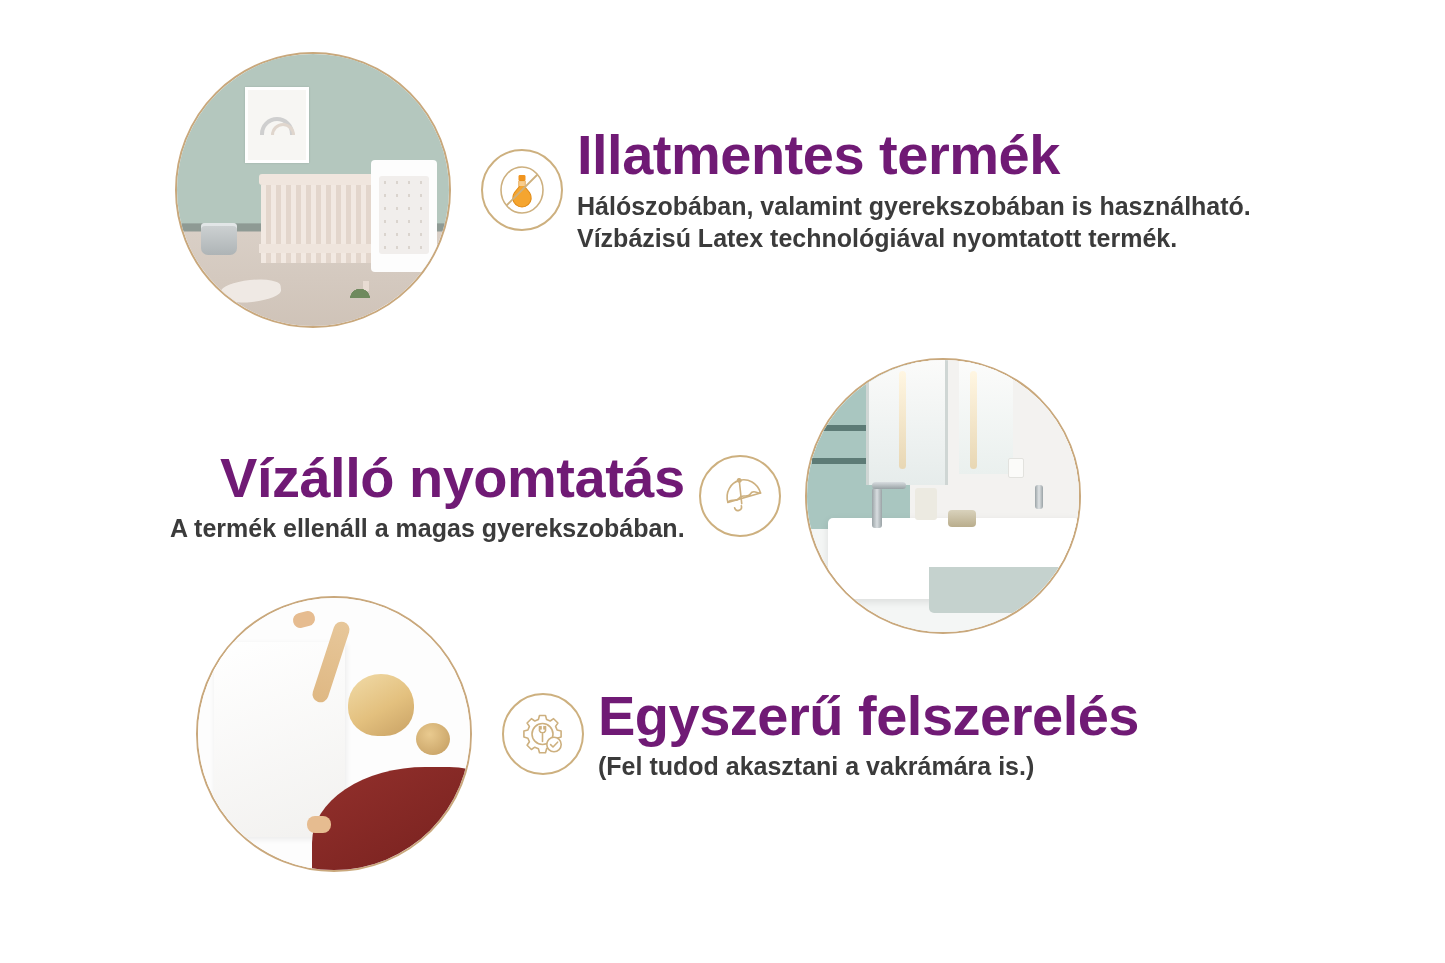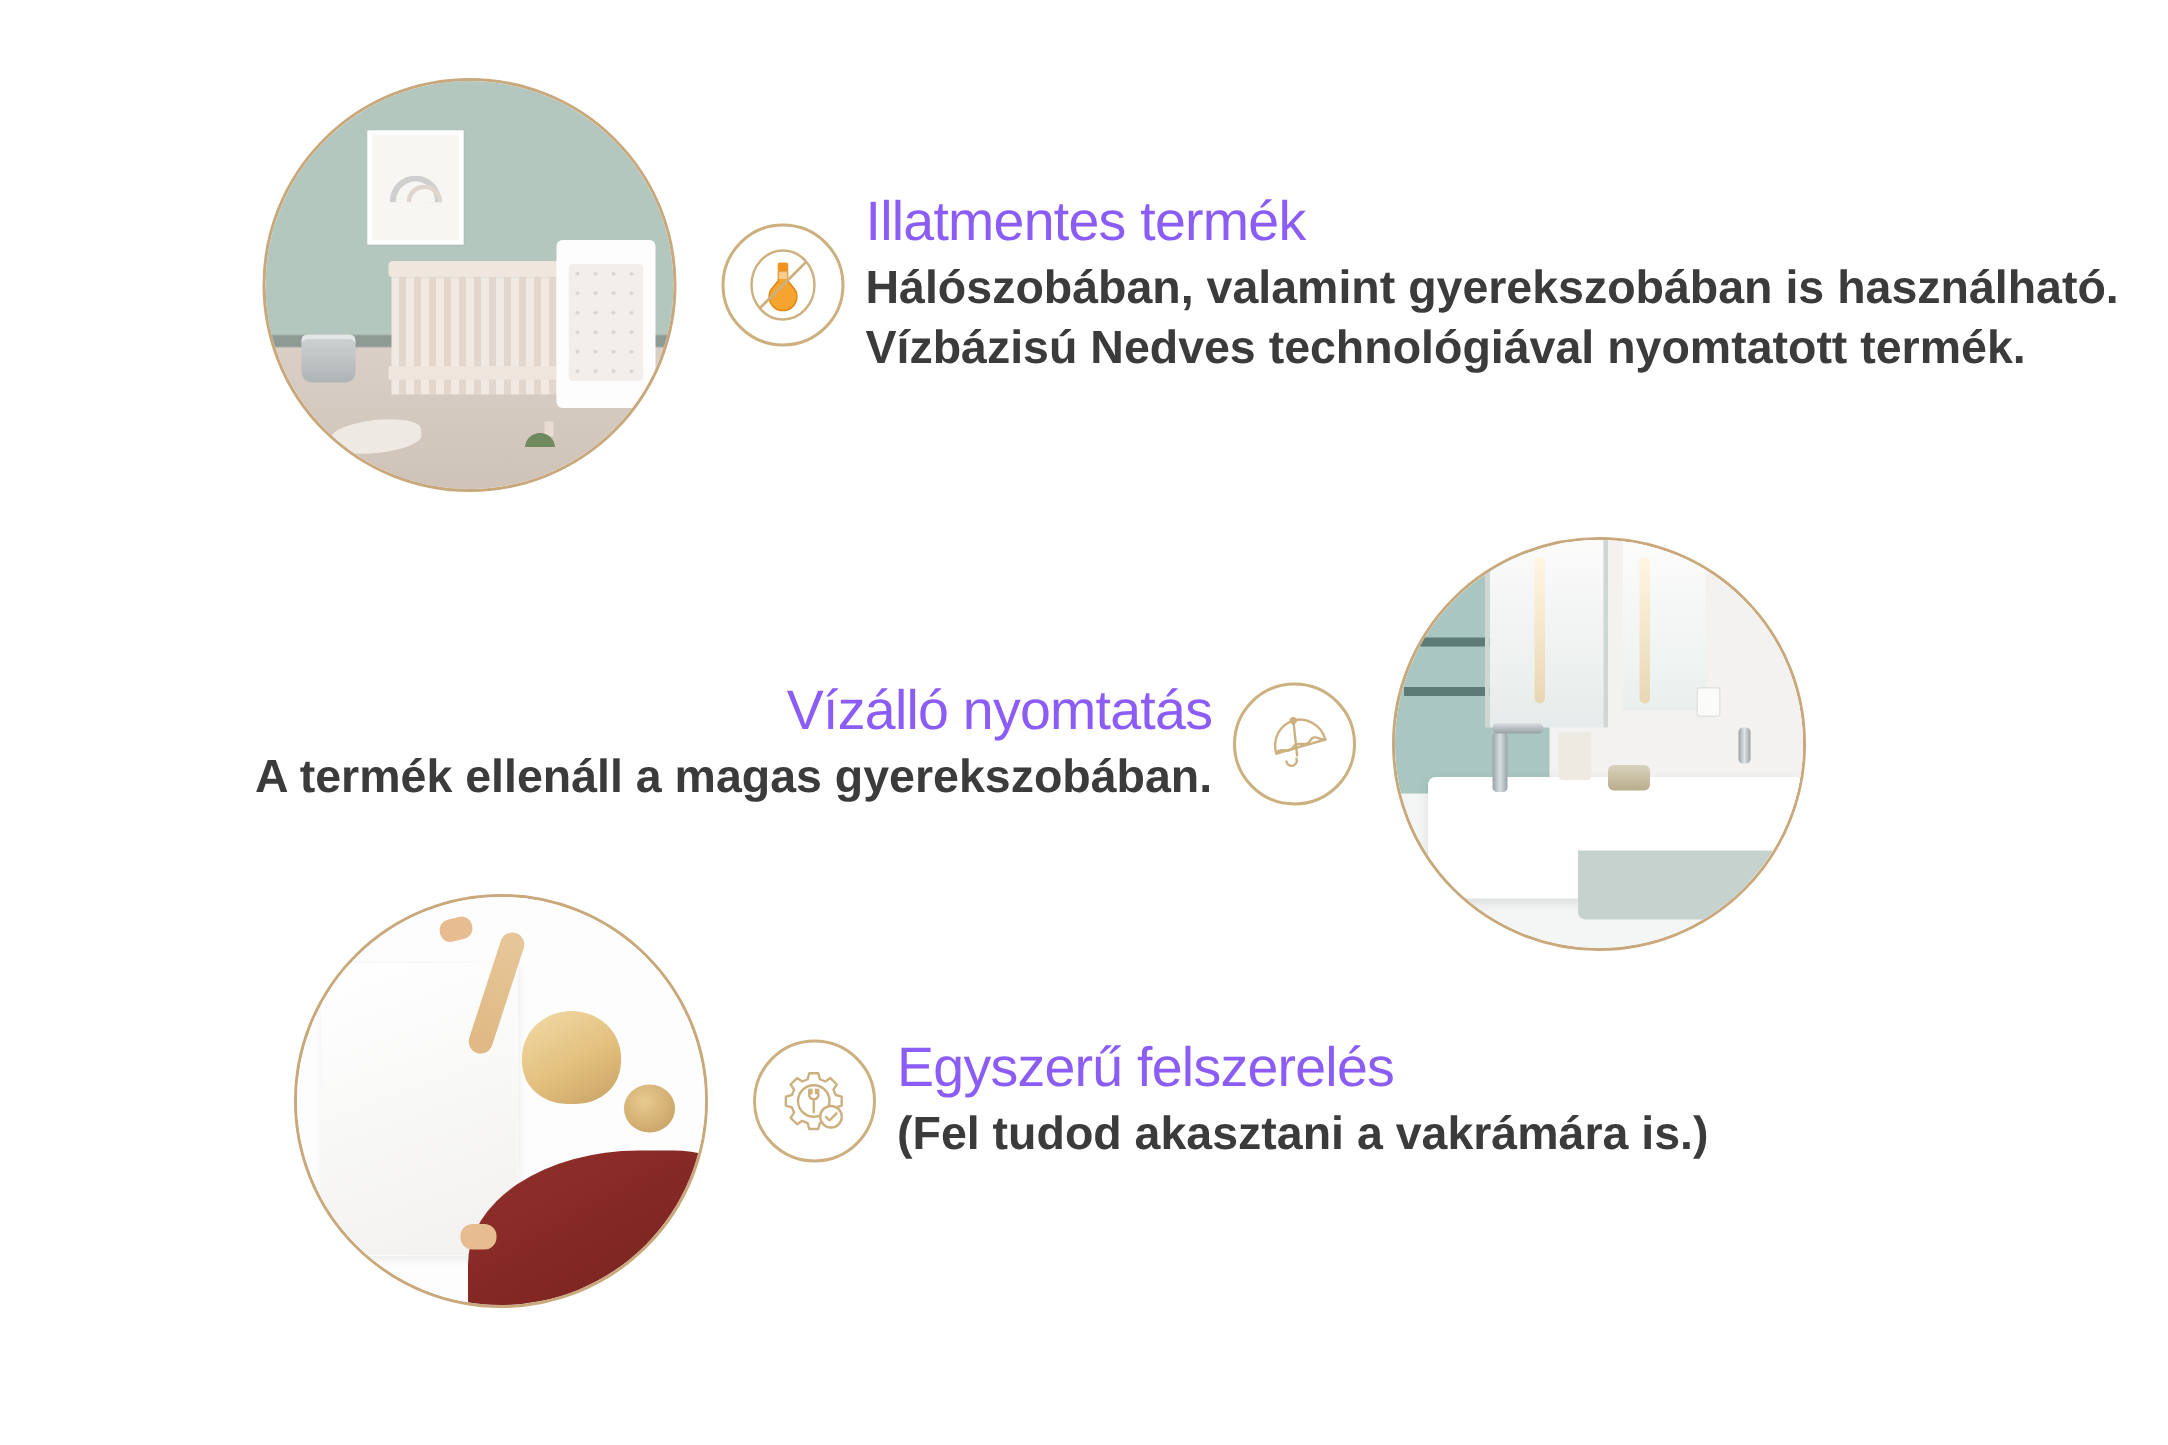--- a/index.html
+++ b/index.html
@@ -206,30 +206,30 @@
     border: 2px solid #cdb07f;
     display: flex; align-items: center; justify-content: center;
     flex: 0 0 auto;
     background: #ffffff;
   }
   .icon-badge svg { display:block; }
 
   
   .feature-text { display:flex; flex-direction:column; }
   .feature-title {
-    color: #8b5cf6;
-    font-size: 37px;
-    font-weight: 400;
+    color: #701a75;
+    font-size: 56px;
+    font-weight: 700;
     line-height: 1.08;
     letter-spacing: -0.5px;
     white-space: nowrap;
   }
   .feature-body {
     color: #3b3b3b;
-    font-size: 31px;
+    font-size: 25px;
     font-weight: 600;
     line-height: 1.30;
     white-space: nowrap;
     margin-top: 4px;
   }
   .align-right { text-align: right; align-items: flex-end; }
 
   
   .gap-left  { margin-left: 30px; }
   .gap-right { margin-right: 24px; }
@@ -271,21 +271,21 @@
         <path d="M22 16 L22 22 L17.5 27.5 A9.2 9.2 0 1 0 32.5 27.5 L28 22 L28 16 Z" fill="#f5a52f" stroke="#e08a14" stroke-width="1.1" stroke-linejoin="round"></path>
         <path d="M22 16 L28 16 L28 21 L22 21 Z" fill="#ffffff" opacity=".45"></path>
         <line x1="10" y1="40" x2="40" y2="10" stroke="#cdb07f" stroke-width="1.8" stroke-linecap="round"></line>
       </svg>
     </div>
 
     <div class="feature-text gap-badge-text">
       <div class="feature-title">Illatmentes termék</div>
       <div class="feature-body">
         <div>Hálószobában, valamint gyerekszobában is használható.</div>
-        <div>Vízbázisú Nedves technológiával nyomtatott termék.</div>
+        <div>Vízbázisú Latex technológiával nyomtatott termék.</div>
       </div>
     </div>
   </div>
 
   <div class="feature feature-2">
 
     <div class="feature-text align-right gap-text-badge">
       <div class="feature-title">Vízálló nyomtatás</div>
       <div class="feature-body">
         <div>A termék ellenáll a magas gyerekszobában.</div>

